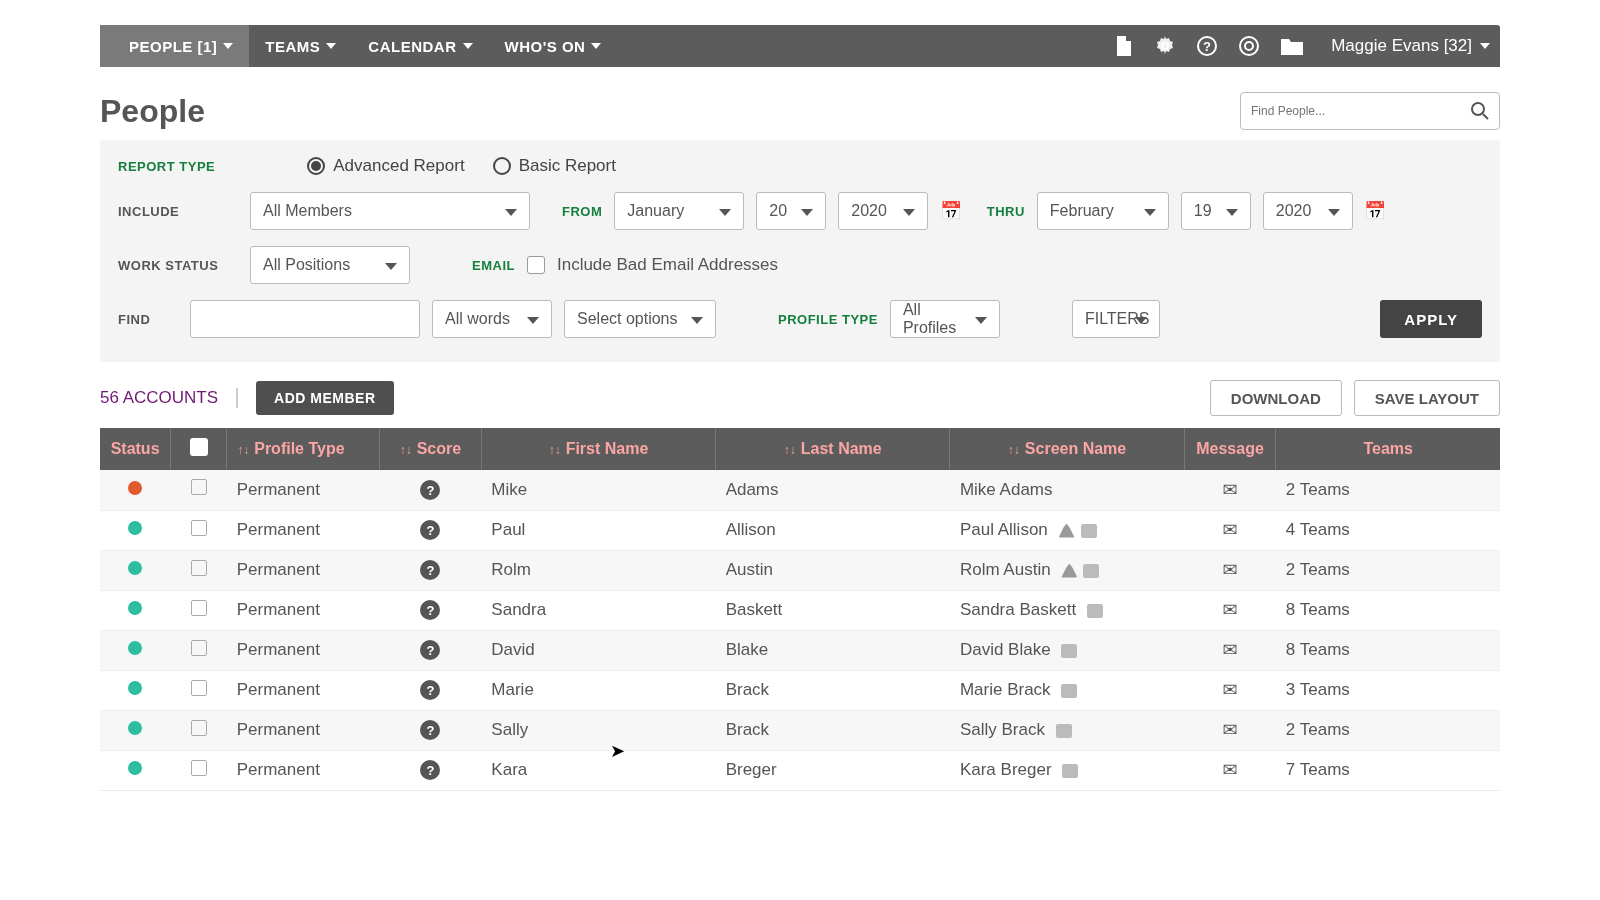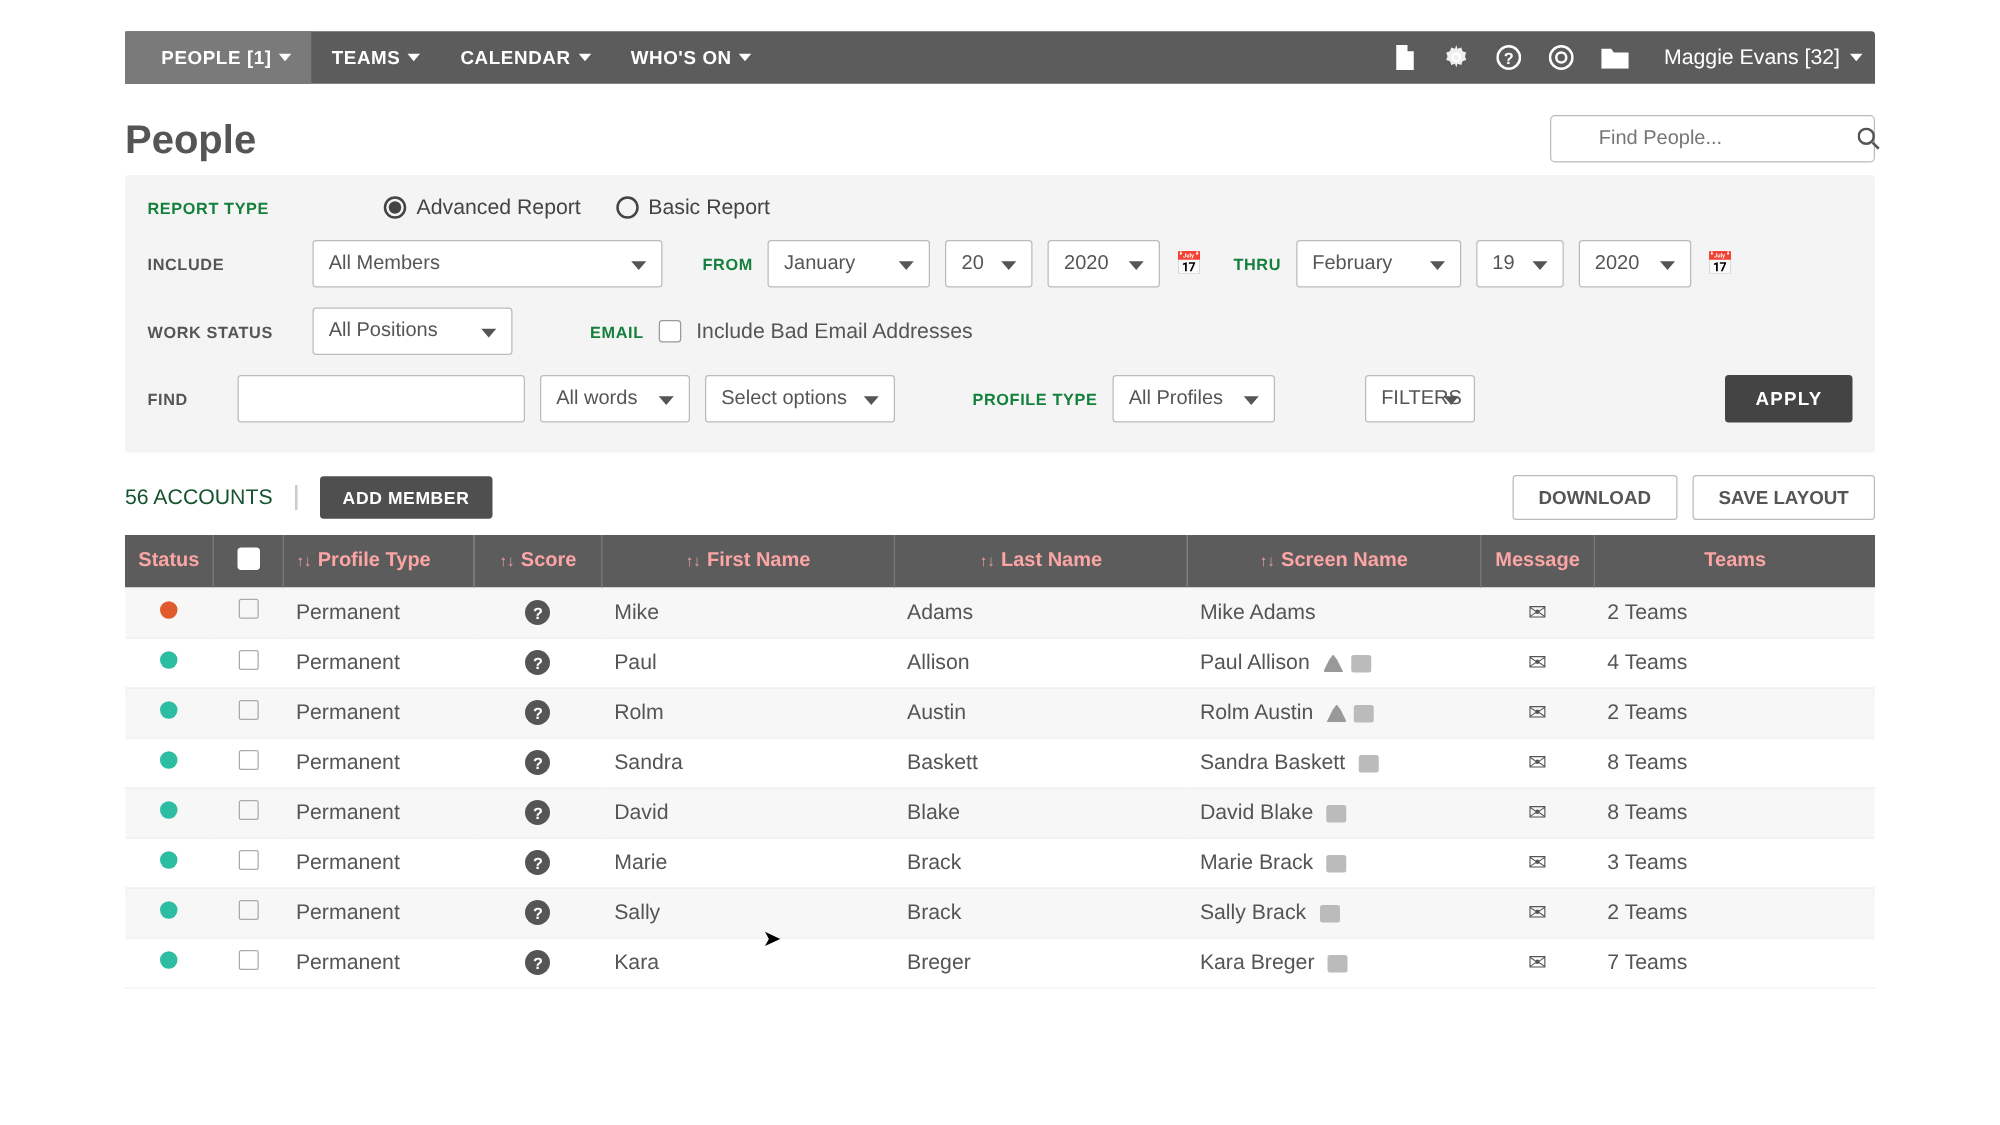--- a/index.html
+++ b/index.html
@@ -14,41 +14,41 @@
   .chev-down { width:0;height:0;border-left:5px solid transparent;border-right:5px solid transparent;border-top:6px solid #fff; display:inline-block;}
   .nav-spacer { flex:1; }
   .nav-icons { display:flex; align-items:center; gap:22px; padding-right:18px;}
   .nav-icon { color:#fff; cursor:pointer; }
   .nav-user { color:#fff; font-size:17px; display:flex; align-items:center; gap:8px; cursor:pointer; padding-left:10px;}
 
   
   .title-row { display:flex; align-items:center; justify-content:space-between; margin:25px 0 10px 0; }
   .page-title { font-size:32px; font-weight:700; color:#555; }
   .search-box { display:flex; align-items:center; border:1px solid #bbb; border-radius:4px; width:260px; height:38px; padding:0 10px; }
-  .search-box input { border:none; outline:none; flex:1; font-size:16px; color:#777;margin-left:28px; }
+  .search-box input { border:none; outline:none; flex:1; font-size:12px; color:#777; }
 
   
   .panel { background:#f4f4f4; padding:16px 18px 8px 18px; border-radius:3px; }
   .row { display:flex; align-items:center; gap:12px; margin-bottom:16px; flex-wrap:wrap;}
   .lbl { font-weight:700; font-size:13px; color:#15803d; letter-spacing:0.5px; }
   .radio-g { display:flex; align-items:center; gap:28px; margin-left:80px;}
   .radio-item { display:flex; align-items:center; gap:8px; font-size:17px; color:#444; cursor:pointer;}
   .radio-outer { width:18px;height:18px;border:2px solid #444;border-radius:50%;display:flex;align-items:center;justify-content:center;}
   .radio-outer.sel::after{content:"";width:10px;height:10px;background:#444;border-radius:50%;}
   .sel-box { background:#fff; border:1px solid #bbb; border-radius:3px; height:38px; display:flex; align-items:center; padding:0 34px 0 12px; font-size:16px; color:#555; position:relative; cursor:pointer; min-width:70px;}
   .sel-box::after { content:""; position:absolute; right:12px; top:16px; width:0;height:0;border-left:6px solid transparent;border-right:6px solid transparent;border-top:7px solid #555;}
   .txt-in { background:#fff; border:1px solid #bbb; border-radius:3px; height:38px; width:230px; padding:0 10px; font-size:15px;}
   .chk { width:18px;height:18px;border:1px solid #999;border-radius:3px;background:#fff;cursor:pointer;}
   .row-label { font-weight:700;font-size:13px;color:#555;letter-spacing:0.5px; width:120px;}
   .cal-ic { color:#555; font-size:18px; cursor:pointer;}
   .btn-apply { background:#444;color:#fff;font-weight:700;font-size:15px;letter-spacing:1px;border:none;height:38px;padding:0 24px;border-radius:3px;cursor:pointer; margin-left:auto;}
 
   
   .tool-row { display:flex; align-items:center; margin:18px 0 12px 0;}
-  .acct-count { font-size:17px; color:#14532d; padding-right:18px; border-right:2px solid #ccc; margin-right:18px;}
+  .acct-count { font-size:17px; color:#701a75; padding-right:18px; border-right:2px solid #ccc; margin-right:18px;}
   .btn-dark { background:#4f4f4f;color:#fff;font-weight:700;font-size:14px;letter-spacing:0.5px;border:none;height:34px;padding:0 18px;border-radius:3px;cursor:pointer;}
   .btn-light { background:#fff;border:1px solid #bbb;color:#555;font-weight:600;font-size:15px;height:36px;padding:0 20px;border-radius:3px;cursor:pointer;}
 
   
   table { width:100%; border-collapse:collapse; }
   thead th { background:#5c5c5c; color:#fca5a5; font-weight:600; font-size:16px; height:42px; text-align:left; padding:0 10px; border-right:1px solid #777;}
   thead th:last-child{border-right:none;}
   th.center,td.center{text-align:center;}
   tbody td { height:40px; font-size:17px; color:#555; padding:0 10px; border-bottom:1px solid #eee;}
   tbody tr:nth-child(odd){background:#f7f7f7;}
@@ -203,21 +203,21 @@
       <span class="row-label" style="width:60px">FIND</span>
       <input class="txt-in" style="">
       <div class="sel-box" style="width:120px">
           <span>All words</span>
         </div>
       <div class="sel-box" style="width:152px">
           <span>Select options</span>
         </div>
 
       <span class="lbl" style="margin-left:50px">PROFILE TYPE</span>
-      <div class="sel-box" style="width:130px">
+      <div class="sel-box" style="width:110px">
           <span>All Profiles</span>
         </div>
 
       <div class="sel-box" style="width:88px;margin-left:60px">
           <span>FILTERS</span>
         </div>
 
       <button class="btn-apply">APPLY</button>
     </div>
   </div>

